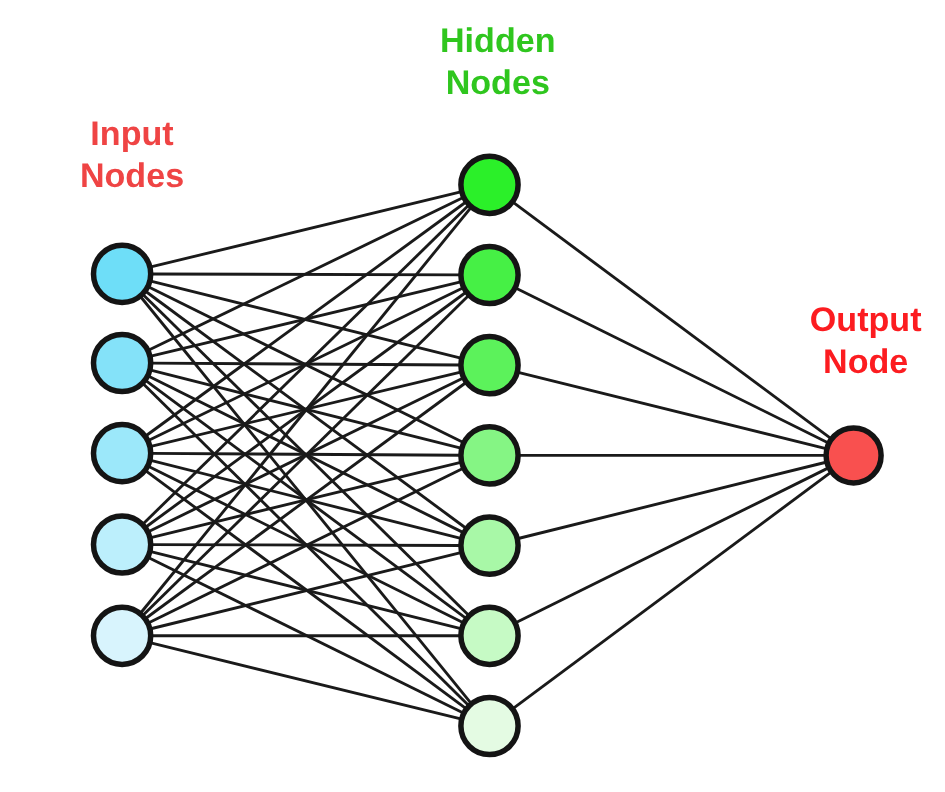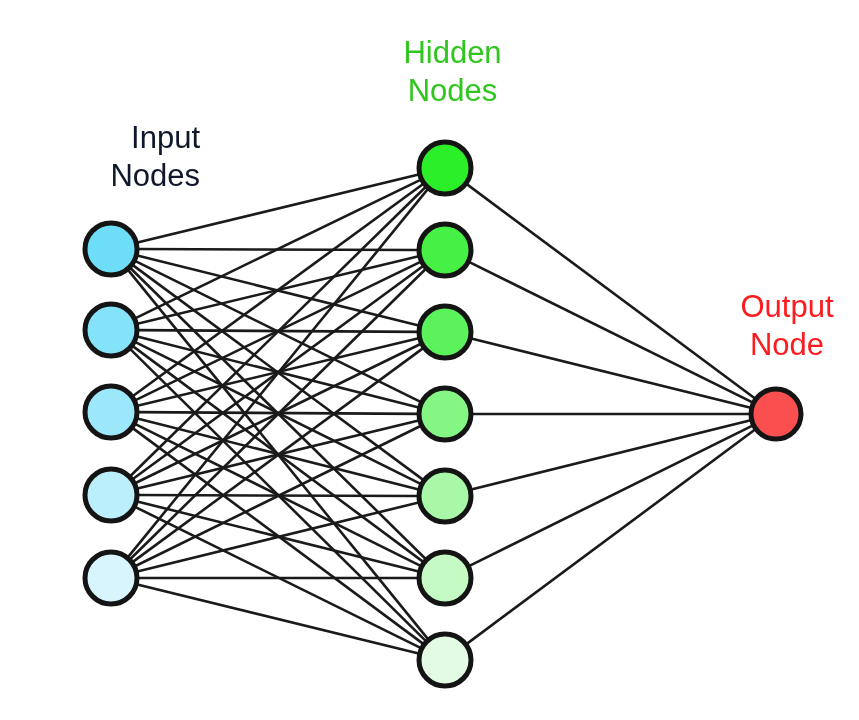--- a/index.html
+++ b/index.html
@@ -18,27 +18,26 @@
   #net-svg {
     position: absolute;
     left: 0;
     top: 0;
     width: 859px;
     height: 720px;
   }
   .label {
     position: absolute;
     font-family: "Liberation Sans", sans-serif;
-    font-weight: normal;
+    font-weight: bold;
     font-size: 31px;
     line-height: 38px;
     text-align: center;
     white-space: nowrap;
     user-select: none;
-    margin-top: 16px;
   }
   .label .line { display: block; }
   #label-input  { left: 40px;  top: 103px; width: 160px; }
   #label-hidden { left: 365px; top: 18px;  width: 175px; }
   #label-output { left: 712px; top: 272px; width: 150px; }
   .edge {
     stroke: #1a1a1a;
     stroke-width: 2.6;
     fill: none;
   }
@@ -113,21 +112,21 @@
         <circle cx="445" cy="414" r="26" fill="#85F584" stroke="#141414" class="node-circle"></circle>
         <circle cx="445" cy="496" r="26" fill="#A8F8A7" stroke="#141414" class="node-circle"></circle>
         <circle cx="445" cy="578" r="26" fill="#C6FAC5" stroke="#141414" class="node-circle"></circle>
         <circle cx="445" cy="660" r="26" fill="#E4FBE3" stroke="#141414" class="node-circle"></circle>
       </g>
     <g id="nodes-output">
         <circle cx="776" cy="414" r="25" fill="#F9504F" stroke="#141414" class="node-circle"></circle>
       </g>
   </svg>
 
-  <div class="label" id="label-input" style="color: #0f172a; text-align: right;">
+  <div class="label" id="label-input" style="color: #ef4444;">
     <span class="line">Input</span>
     <span class="line">Nodes</span>
   </div>
 
   <div class="label" id="label-hidden" style="color: rgb(47, 198, 30);">
     <span class="line">Hidden</span>
     <span class="line">Nodes</span>
   </div>
 
   <div class="label" id="label-output" style="color: rgb(252, 28, 32);">

